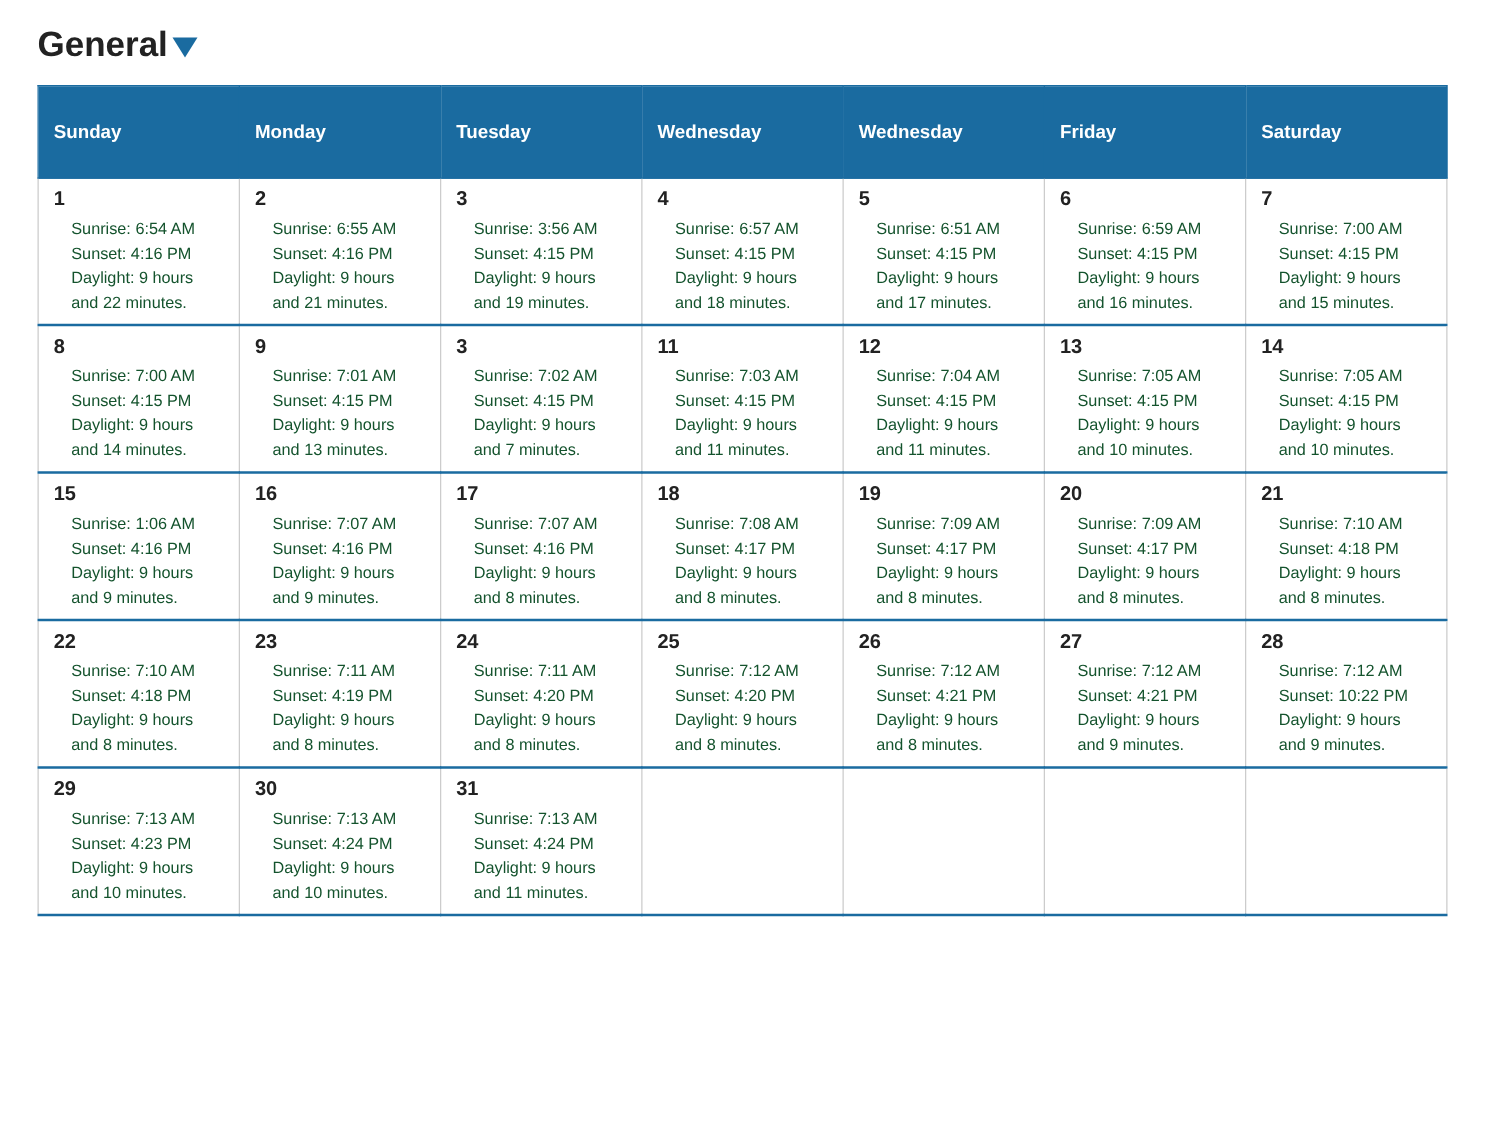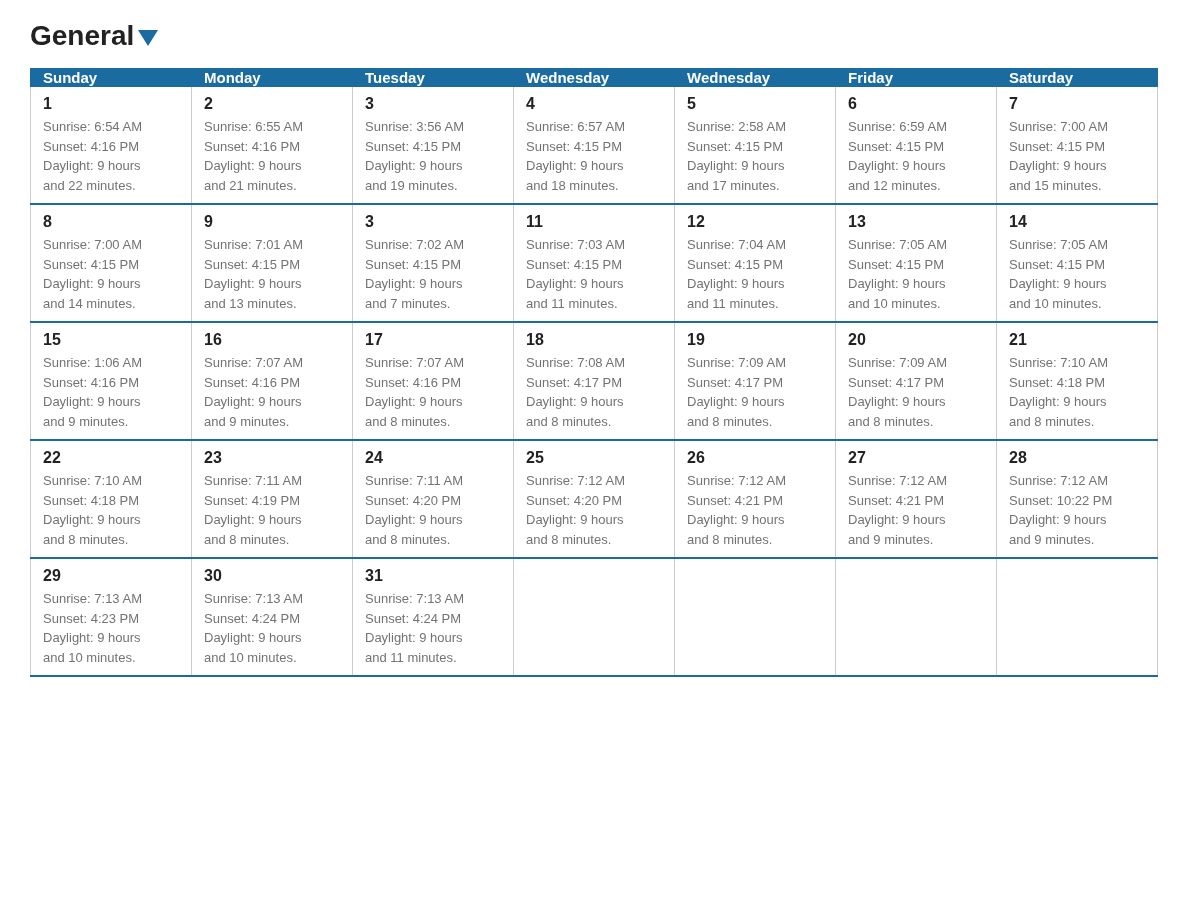--- a/index.html
+++ b/index.html
@@ -60,21 +60,21 @@
     }
     .calendar {
       width: 100%;
       border-collapse: collapse;
     }
     .calendar thead tr th {
       background-color: #1a6ba0;
       color: #fff;
       font-size: 15px;
       font-weight: bold;
-      padding: 0 12px;
+      padding: 28px 12px;
       text-align: left;
       border: 1px solid #1a6ba0;
     }
     .calendar tbody tr td {
       vertical-align: top;
       padding: 8px 12px;
       border-left: 1px solid #ccc;
       border-right: 1px solid #ccc;
       border-bottom: none;
       font-size: 13px;
@@ -91,21 +91,22 @@
     }
     .day-num {
       font-size: 16px;
       font-weight: bold;
       display: block;
       margin-bottom: 4px;
     }
     .day-info {
       font-size: 13px;
       line-height: 1.5;
-      color: #737373;
+      color: #14532d;
+      margin-left: 14px;
     }
     .empty-cell {
       background: #fff;
     }
   </style>
 </head>
 <body>
 
 <div class="header">
   <div class="logo">
@@ -145,25 +146,25 @@
         <td>
         <span class="day-num">3</span>
         <div class="day-info"><span>Sunrise: 3:56 AM</span><br><span>Sunset: 4:15 PM</span><br><span>Daylight: 9 hours</span><br><span>and 19 minutes.</span></div>
       </td>
         <td>
         <span class="day-num">4</span>
         <div class="day-info"><span>Sunrise: 6:57 AM</span><br><span>Sunset: 4:15 PM</span><br><span>Daylight: 9 hours</span><br><span>and 18 minutes.</span></div>
       </td>
         <td>
         <span class="day-num">5</span>
-        <div class="day-info"><span>Sunrise: 2:58 AM</span><br><span>Sunset: 4:15 PM</span><br><span>Daylight: 9 hours</span><br><span>and 17 minutes.</span></div>
+        <div class="day-info"><span>Sunrise: 6:51 AM</span><br><span>Sunset: 4:15 PM</span><br><span>Daylight: 9 hours</span><br><span>and 17 minutes.</span></div>
       </td>
         <td>
         <span class="day-num">6</span>
-        <div class="day-info"><span>Sunrise: 6:59 AM</span><br><span>Sunset: 4:15 PM</span><br><span>Daylight: 9 hours</span><br><span>and 12 minutes.</span></div>
+        <div class="day-info"><span>Sunrise: 6:59 AM</span><br><span>Sunset: 4:15 PM</span><br><span>Daylight: 9 hours</span><br><span>and 16 minutes.</span></div>
       </td>
         <td>
         <span class="day-num">7</span>
         <div class="day-info"><span>Sunrise: 7:00 AM</span><br><span>Sunset: 4:15 PM</span><br><span>Daylight: 9 hours</span><br><span>and 15 minutes.</span></div>
       </td>
       </tr>
       <tr>
         <td>
         <span class="day-num">8</span>
         <div class="day-info"><span>Sunrise: 7:00 AM</span><br><span>Sunset: 4:15 PM</span><br><span>Daylight: 9 hours</span><br><span>and 14 minutes.</span></div>

